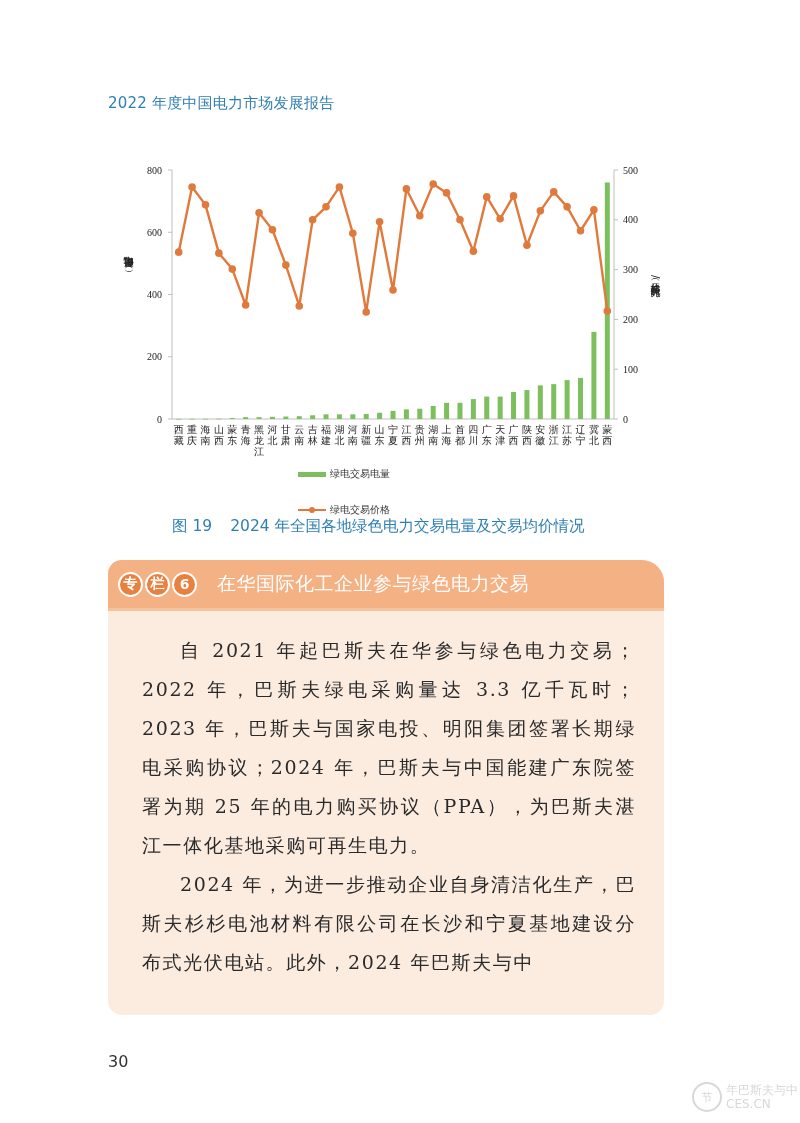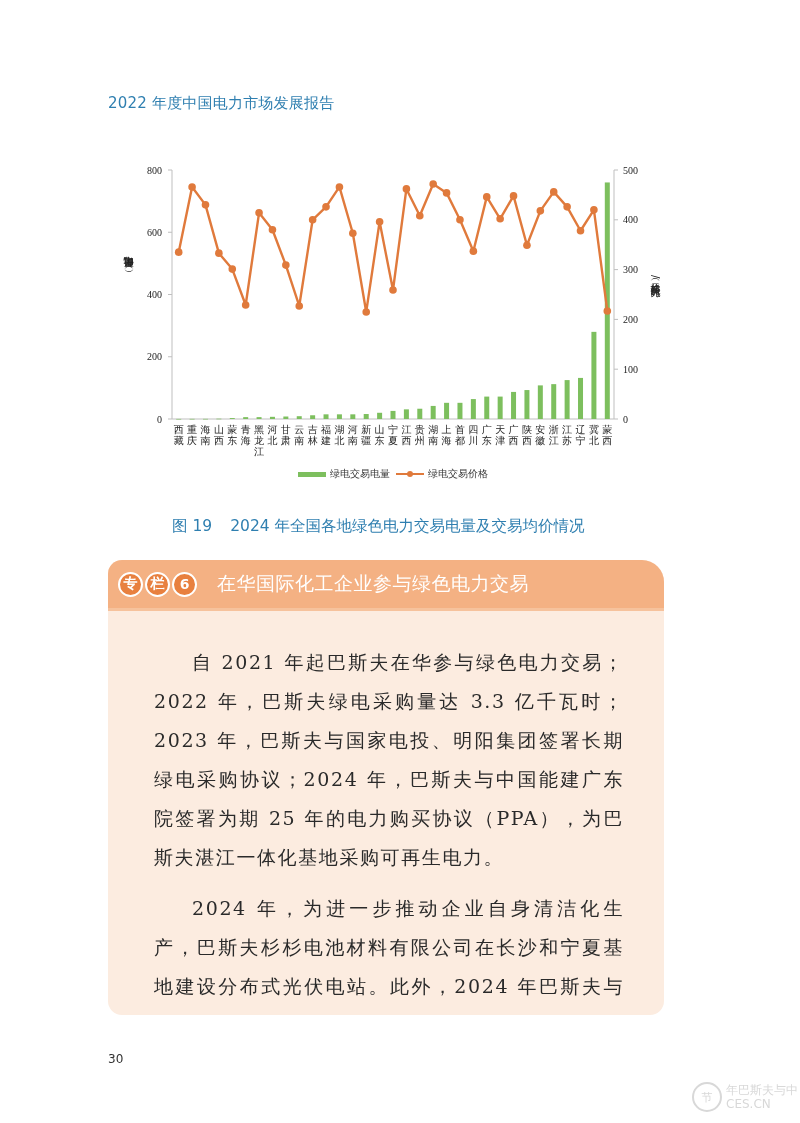--- a/index.html
+++ b/index.html
@@ -3,35 +3,35 @@
 <meta charset="utf-8">
 <style>
   html, body { margin:0; padding:0; }
   body { width:800px; height:1123px; background:#ffffff; position:relative; overflow:hidden;
          font-family:"DejaVu Sans","Liberation Sans",sans-serif; }
   .running-header { position:absolute; left:108px; top:94px; font-size:15px; color:#2f7fb0; letter-spacing:0.2px; }
   .chart-wrap { position:absolute; left:0; top:150px; width:800px; height:340px; }
   .chart-wrap svg { position:absolute; left:0; top:0; }
   .axis-title { position:absolute; font-size:10px; color:#222; writing-mode:vertical-rl; transform:rotate(180deg); white-space:nowrap; }
   .axis-title.right { transform:none; }
-  .legend { position:absolute; top:317px; left:298px; display:flex; gap:6px; font-size:10px; color:#333; align-items:center; }
+  .legend { position:absolute; top:317px; left:298px; display:flex; gap:22px; font-size:10px; color:#333; align-items:center;flex-direction:column; }
   .legend-item { display:flex; align-items:center; gap:4px; }
   .swatch-bar { width:28px; height:5px; background:#7dbf5e; display:inline-block; }
   .swatch-line { width:28px; height:2px; background:#e07a3c; display:inline-block; position:relative; }
   .swatch-line::after { content:""; position:absolute; left:11px; top:-2px; width:6px; height:6px; border-radius:50%; background:#e07a3c; }
   .figure-caption { position:absolute; left:172px; top:516px; font-size:15.5px; color:#2f7fb0; white-space:nowrap; }
   .figure-caption .num { margin-right:18px; }
   .box { position:absolute; left:108px; top:560px; width:556px; height:455px; background:#fcece0; border-radius:14px 22px 14px 14px; overflow:hidden; }
   .box-header { height:48px; background:#f4b183; display:flex; align-items:center; padding-left:10px; border-bottom:3px solid #f6c29c; }
   .badge { width:25px; height:25px; border-radius:50%; background:#e8803f; border:2px solid #fff; color:#fff; font-size:14px; font-weight:bold;
            display:flex; align-items:center; justify-content:center; margin-right:2px; box-sizing:border-box; }
   .box-title { color:#fff; font-size:19px; margin-left:18px; letter-spacing:0.5px; }
   .box-body { padding:20px 28px 0 34px; font-family:"DejaVu Serif","Liberation Serif",serif; font-size:19px; line-height:39px; color:#2a2a2a; text-align:justify; letter-spacing:1.6px; }
-  .box-body p { margin:12px; text-indent:2em; }
-  .page-number { position:absolute; left:108px; top:1052px; font-size:12px; color:#333; }
+  .box-body p { margin:0; text-indent:2em; }
+  .page-number { position:absolute; left:108px; top:1052px; font-size:16px; color:#333; }
   .watermark { position:absolute; left:692px; top:1082px; display:flex; align-items:center; gap:4px; color:#d8d8d8; }
   .wm-logo { width:30px; height:30px; border:2px solid #d8d8d8; border-radius:50%; box-sizing:border-box; font-size:11px; display:flex; align-items:center; justify-content:center; }
   .wm-text { font-size:12px; line-height:14px; }
   .wm-text span { display:block; }
 </style>
 </head>
 <body>
 
 <div class="running-header">2022 年度中国电力市场发展报告</div>
 

